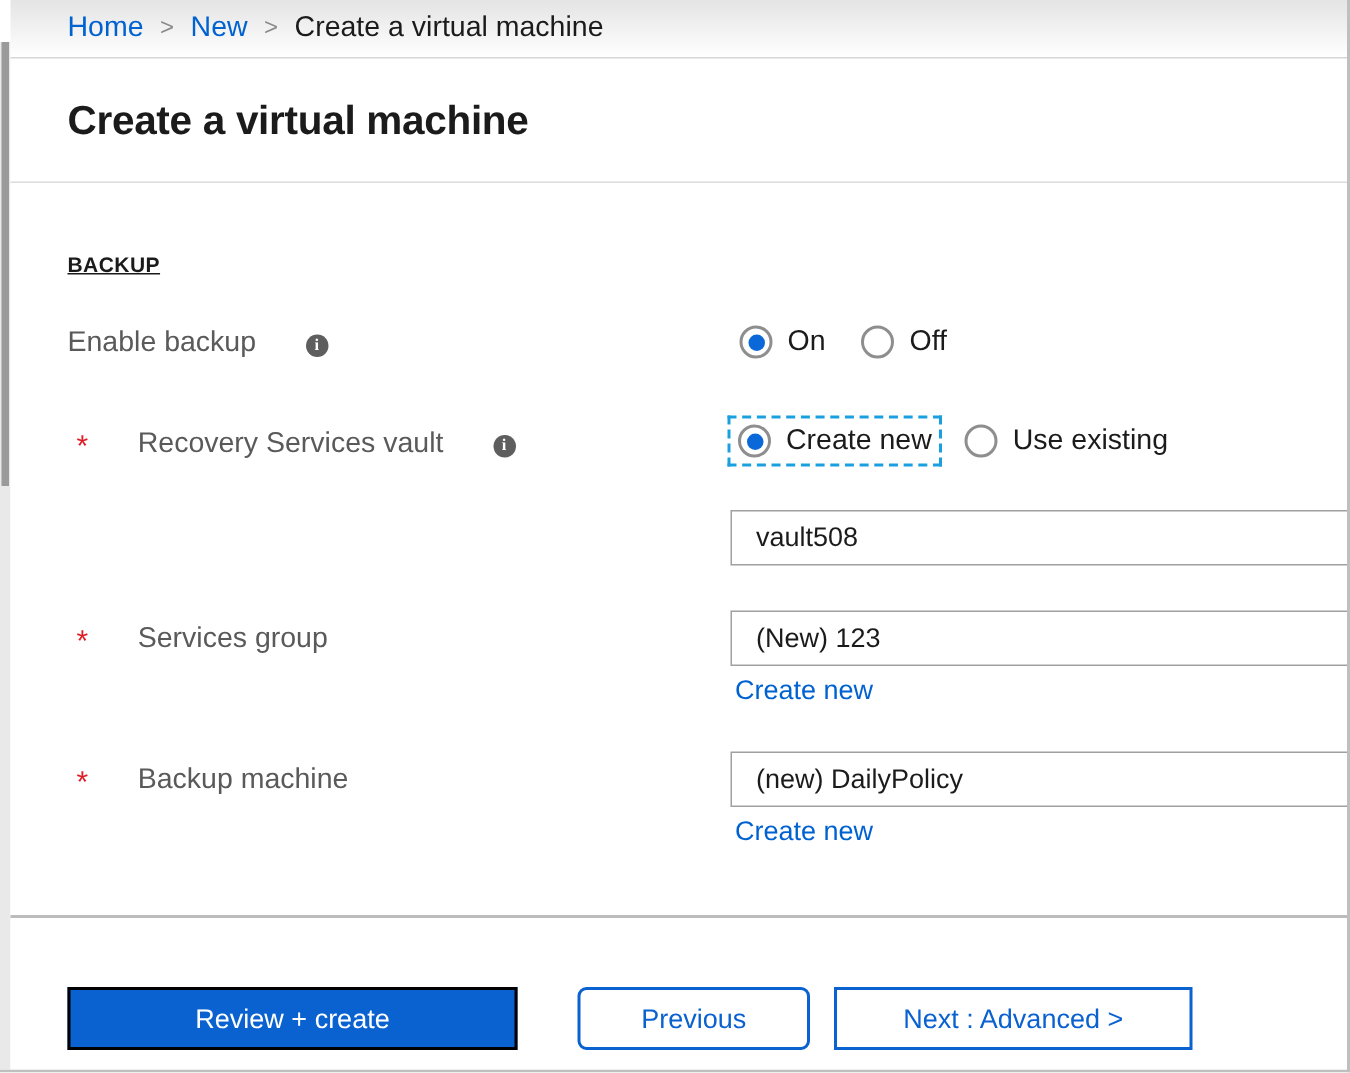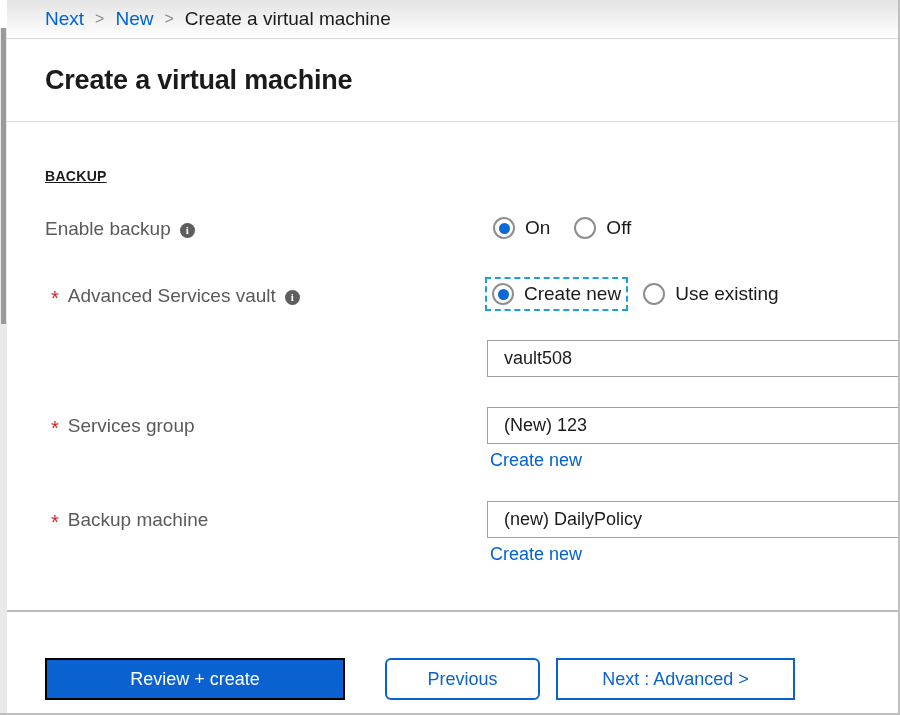--- a/index.html
+++ b/index.html
@@ -106,20 +106,21 @@
 
   .row { position: absolute; left: 0; width: 891px; }
 
   .lbl {
     position: absolute;
     font-size: 19px;
     color: #5a5a5a;
     display: flex;
     align-items: center;
     white-space: nowrap;
+    gap: 24px;
   }
   .req-star {
     color: #e01b24;
     font-size: 20px;
     margin-right: 9px;
     line-height: 1;
     position: relative;
     top: 2px;
   }
   .info-icon {
@@ -228,21 +229,21 @@
 </head>
 <body>
 
 <div class="page">
 
   <div class="left-rail">
     <div class="left-rail-thumb"></div>
   </div>
 
   <div class="breadcrumb-bar">
-    <span class="crumb-link">Next</span>
+    <span class="crumb-link">Home</span>
     <span class="crumb-sep">&gt;</span>
     <span class="crumb-link">New</span>
     <span class="crumb-sep">&gt;</span>
     <span class="crumb-current">Create a virtual machine</span>
   </div>
 
   <div class="title-bar">
     <h1 class="page-title">Create a virtual machine</h1>
   </div>
 
@@ -263,21 +264,21 @@
         <div class="radio-opt">
           <span class="radio-mark"></span>
           <span class="radio-text">Off</span>
         </div>
       </div>
     </div>
 
     <div class="row" style="top:153px; height:44px;">
       <div class="lbl" style="left:44px; top:9px;">
         <span class="req-star">*</span>
-        <span>Advanced Services vault</span>
+        <span>Recovery Services vault</span>
         <span class="info-icon">i</span>
       </div>
       <div class="radio-group" style="left:481px; top:4px;">
         <div class="radio-opt focused" style="margin-right:14px;">
           <span class="radio-mark on"></span>
           <span class="radio-text">Create new</span>
         </div>
         <div class="radio-opt">
           <span class="radio-mark"></span>
           <span class="radio-text">Use existing</span>

